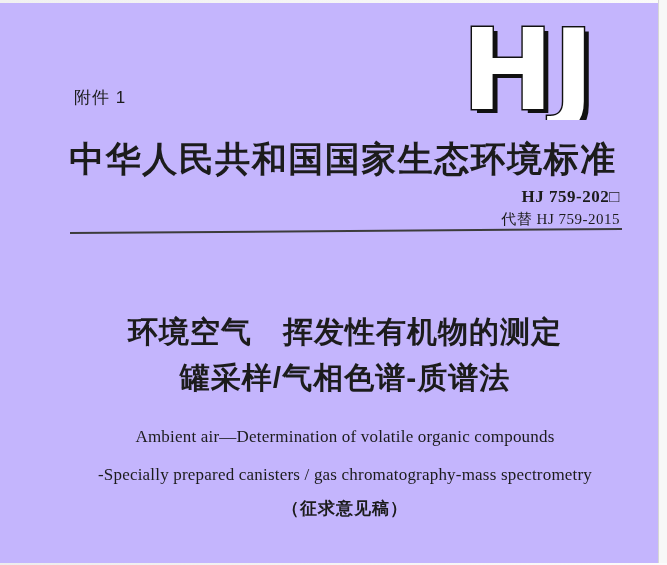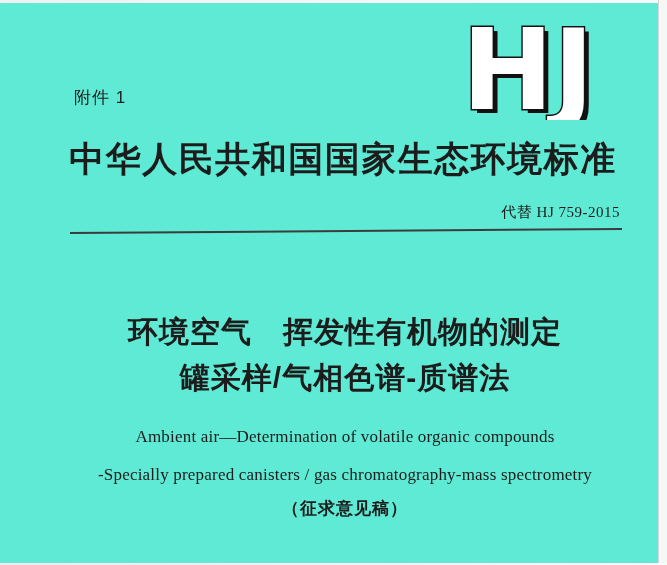--- a/index.html
+++ b/index.html
@@ -8,21 +8,21 @@
     width: 667px;
     height: 565px;
     background: #ffffff;
     overflow: hidden;
     font-family: "Liberation Serif", serif;
     color: #1c1c1c;
   }
   .page {
     position: absolute;
     inset: 0;
-    background: #5eead4;
+    background: #c4b5fd;
   }
   
   .edge-top {
     position: absolute; left: 0; top: 0; width: 100%; height: 3px;
     background: linear-gradient(to right, #f1f1f1, #fafafa);
   }
   .edge-right-line {
     position: absolute; left: 658px; top: 0; width: 1px; height: 565px;
     background: #d6d6d6;
   }
@@ -77,21 +77,21 @@
     font-family: "Liberation Serif", serif;
     line-height: 21px;
   }
   .std-number {
     font-size: 17px;
     font-weight: bold;
     letter-spacing: 0.5px;
   }
   .std-replaces {
     font-size: 15px;
-    margin-top: 16px;
+    margin-top: 2px;
     letter-spacing: 0.5px;
   }
 
   .rule {
     position: absolute; left: 70px; top: 230px; width: 552px;
     border: none;
     border-top: 2.5px solid #3c3c3c;
     margin: 0;
     transform: rotate(-0.4deg);
   }
@@ -136,20 +136,21 @@
   <div class="logo">
     <svg viewBox="0 0 152 110">
       <text class="logo-shadow" x="14" y="99" font-size="113" textLength="132" lengthAdjust="spacingAndGlyphs" transform="translate(5,4)">HJ</text>
       <text class="logo-face" x="14" y="99" font-size="113" textLength="132" lengthAdjust="spacingAndGlyphs">HJ</text>
     </svg>
   </div>
 
   <h1 class="heading">中华人民共和国国家生态环境标准</h1>
 
   <div class="std-block">
+    <div class="std-number">HJ 759-202□</div>
     <div class="std-replaces">代替 HJ 759-2015</div>
   </div>
 
   <hr class="rule">
 
   <div class="title-cn">
     <div>环境空气　挥发性有机物的测定</div>
     <div>罐采样/气相色谱-质谱法</div>
   </div>
 

